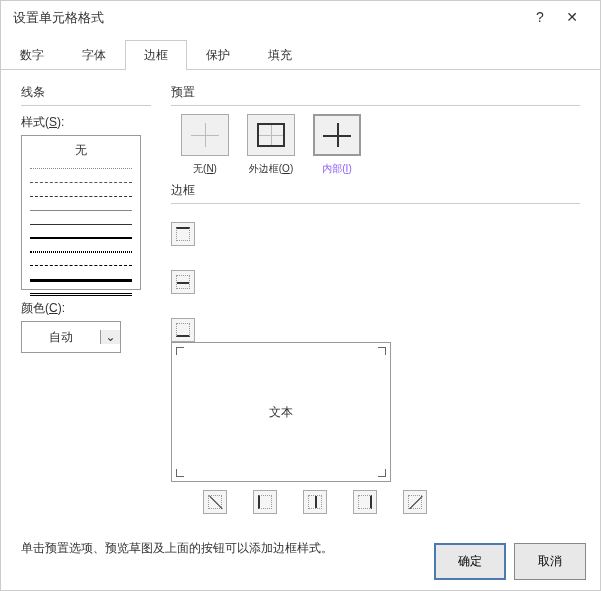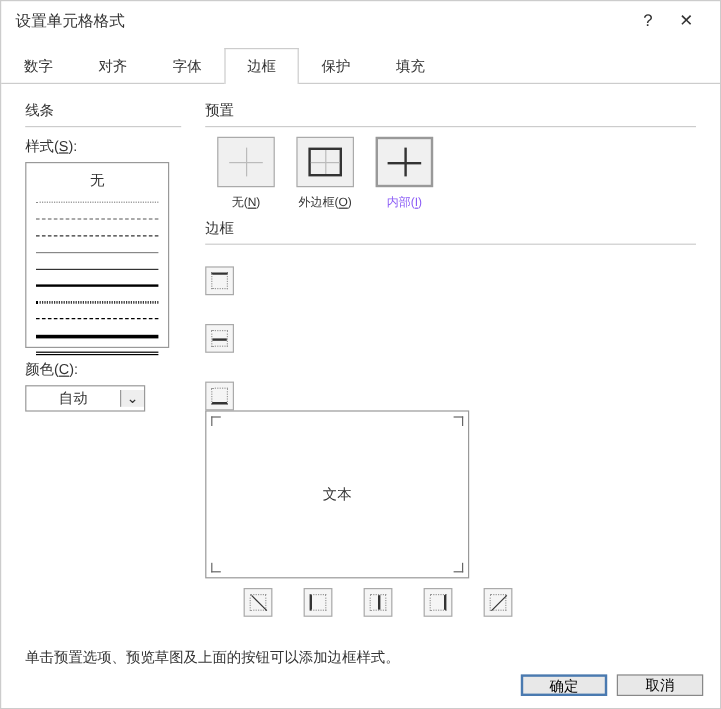--- a/index.html
+++ b/index.html
@@ -25,21 +25,21 @@
 .l2 { border-top: 1px dashed #555; }
 .l3 { border-top: 1px dashed #333; }
 .l4 { border-top: 1px solid #888; }
 .l5 { border-top: 1px solid #333; }
 .l6 { border-top: 2px solid #000; }
 .l7 { border-top: 1px dotted #000; border-bottom: 1px dotted #000; height:2px !important; }
 .l8 { border-top: 1px dashed #000; height:3px; }
 .l9 { border-top: 3px solid #000; }
 .l10 { border-top: 1px solid #000; border-bottom: 1px solid #000; height: 3px !important; }
 .color-label { margin: 10px 0 4px; }
-.color-select { display: flex; align-items: center; border: 1px solid #999; width: 100px; height: 22px; }
+.color-select { display: flex; align-items: center; border: 1px solid #999; width: 100px; height: 32px; }
 .color-select .txt { flex: 1; text-align: center; }
 .color-select .arrow { width: 20px; text-align: center; border-left: 1px solid #999; background: #eee; }
 .preset-row { display: flex; gap: 18px; margin-bottom: 6px; padding-left: 10px; }
 .preset-item { text-align: center; }
 .preset-btn { width: 48px; height: 42px; border: 1px solid #aaa; background: #f0f0f0; display: flex; align-items: center; justify-content: center; cursor: pointer; }
 .preset-btn.active { border: 2px solid #999; }
 .grid-icon { width: 28px; height: 24px; position: relative; }
 .grid-icon::before, .grid-icon::after { content: ""; position: absolute; background: #bbb; }
 .grid-icon::before { left: 50%; top: 0; bottom: 0; width: 1px; }
 .grid-icon::after { top: 50%; left: 0; right: 0; height: 1px; }
@@ -62,37 +62,36 @@
 .ic-diag2::before { content:""; position:absolute; left:-2px; top:50%; width:18px; height:1px; background:#333; transform:rotate(-45deg); }
 .preview-box { width: 220px; height: 140px; border: 1px solid #999; display: flex; align-items: center; justify-content: center; position: relative; }
 .preview-box .corner { position: absolute; width: 8px; height: 8px; }
 .corner.tl { top: 4px; left: 4px; border-top: 1px solid #666; border-left: 1px solid #666; }
 .corner.tr { top: 4px; right: 4px; border-top: 1px solid #666; border-right: 1px solid #666; }
 .corner.bl { bottom: 4px; left: 4px; border-bottom: 1px solid #666; border-left: 1px solid #666; }
 .corner.br { bottom: 4px; right: 4px; border-bottom: 1px solid #666; border-right: 1px solid #666; }
 .bottom-buttons { display: flex; gap: 26px; margin-top: 8px; margin-left: 32px; }
 .help-text { padding: 12px 20px; }
 .footer { position: absolute; bottom: 10px; right: 14px; display: flex; gap: 8px; }
-.footer button { width: 72px; height: 18px; border: 1px solid #888; background: #e8e8e8; cursor: pointer; font-size: 12px; margin-top: 10px; }
+.footer button { width: 72px; height: 37px; border: 1px solid #888; background: #e8e8e8; cursor: pointer; font-size: 12px; margin-top: 10px; }
 .footer button.primary { border: 2px solid #4a7ab0; }
 .u { text-decoration: underline; }
 </style>
 </head>
 <body>
 
 <div class="dialog">
   <div class="titlebar">
     <span class="title">设置单元格格式</span>
     <span class="btn">?</span>
     <span class="btn">✕</span>
   </div>
 
   <div class="tabs">
     <div class="tab">数字</div>
-    <div class="tab">对齐</div>
     <div class="tab">字体</div>
     <div class="tab active">边框</div>
     <div class="tab">保护</div>
     <div class="tab">填充</div>
   </div>
 
   <div class="content">
     <div class="col-left">
       <div class="section-label">线条</div>
       <div class="section-line"></div>

